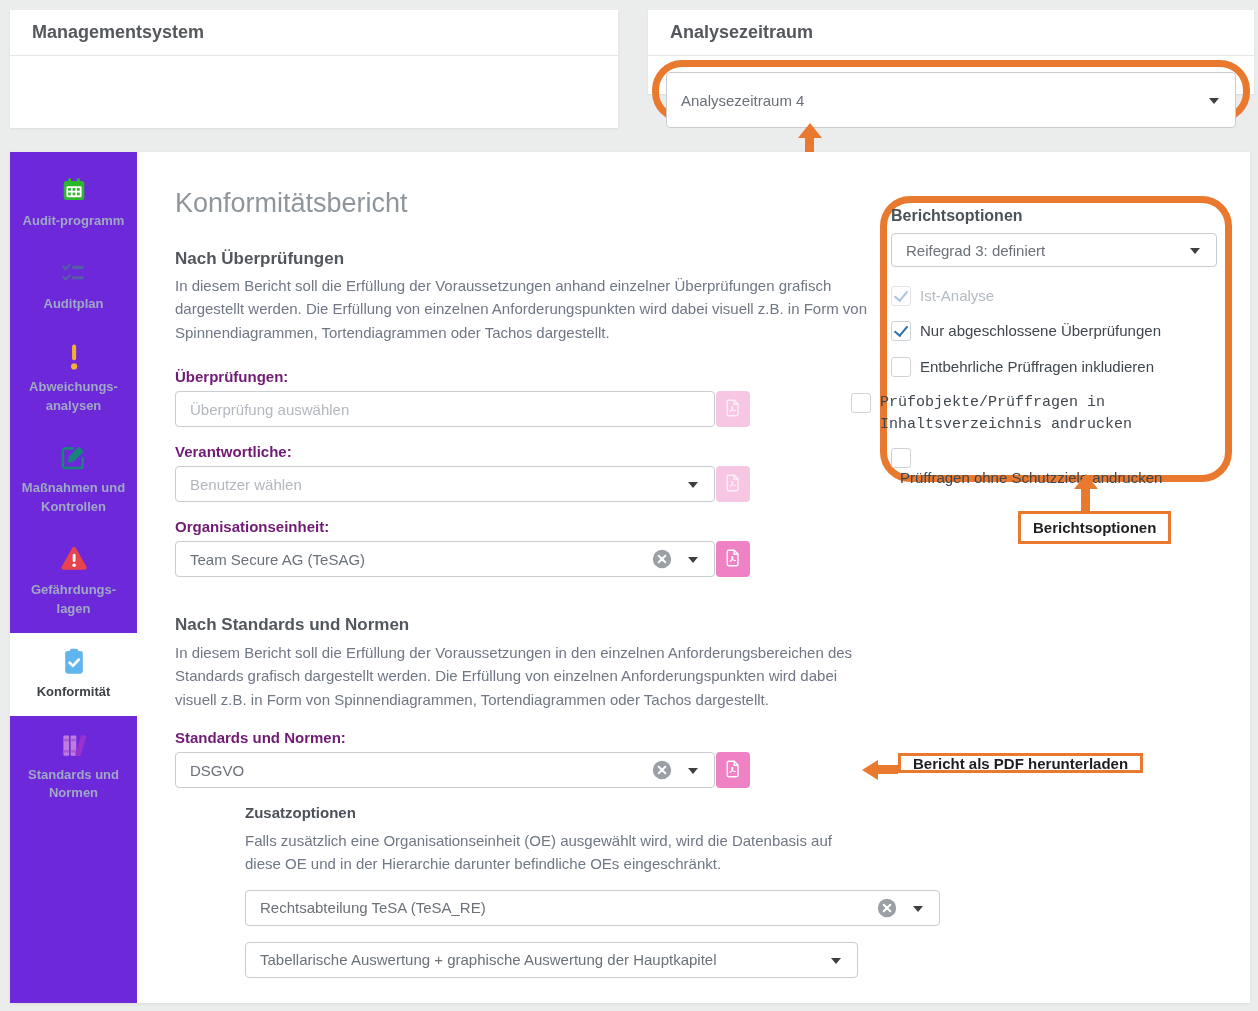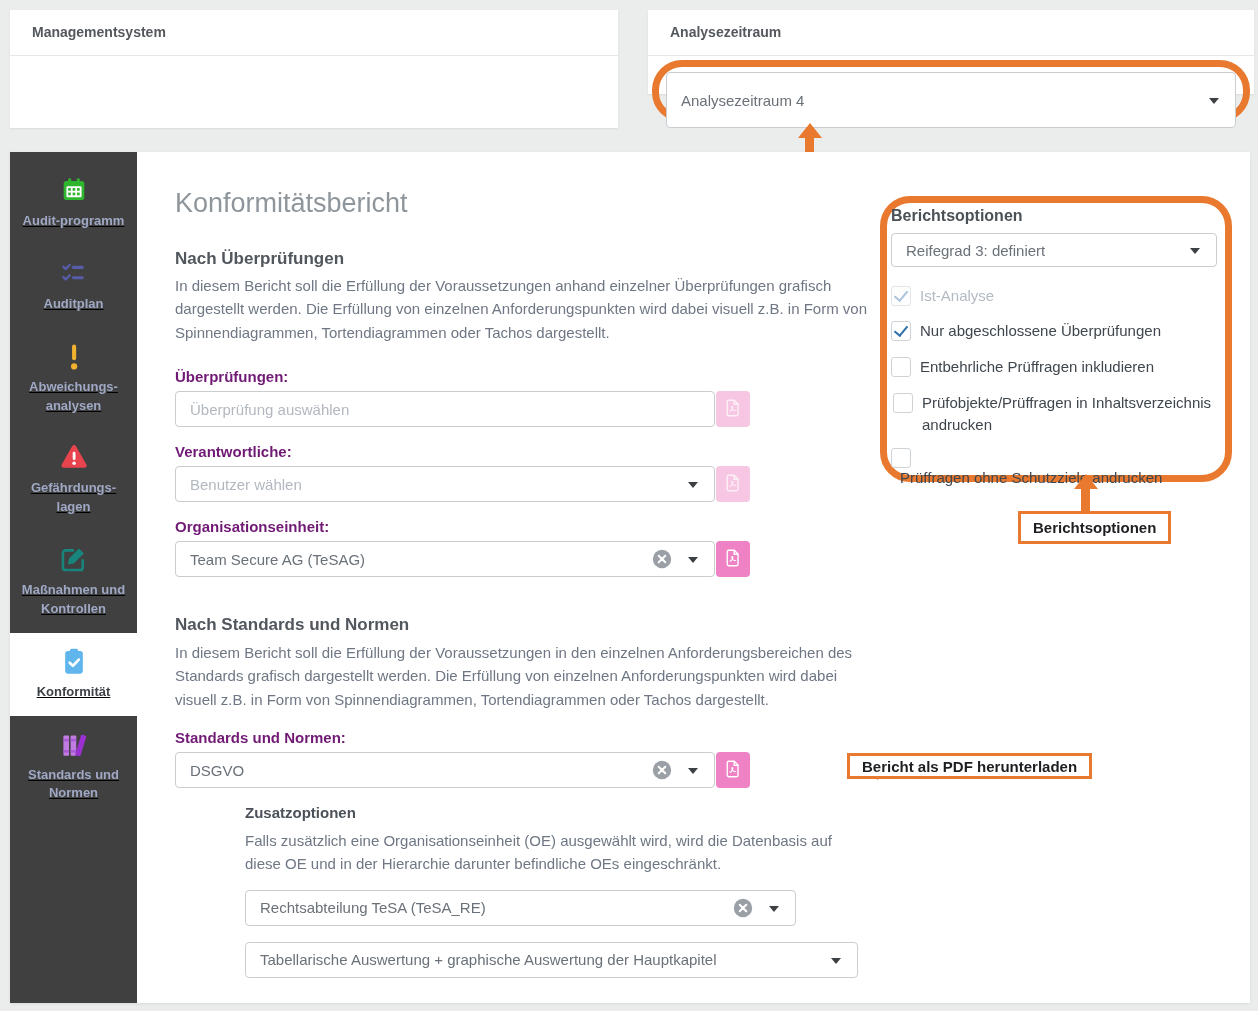--- a/index.html
+++ b/index.html
@@ -11,21 +11,21 @@
   }
   .stage{position:absolute;inset:0;}
 
   
   .card{position:absolute;background:#fff;box-shadow:0 1px 2px rgba(0,0,0,.07);}
   .card-mgmt{left:10px;top:10px;width:608px;height:118px;}
   .card-period{left:648px;top:10px;width:606px;height:84px;}
   .card-header{
     height:45px;line-height:45px;padding-left:22px;
     border-bottom:1px solid #e7e7e8;
-    font-size:14px;font-weight:700;color:#54585c;
+    font-size:18px;font-weight:700;color:#54585c;
   }
   .dashed-box{
     position:absolute;left:22px;top:60px;width:562px;height:38px;
     border:1px dashed #c9c9cb;border-radius:2px;
     line-height:38px;padding-left:15px;font-size:15px;color:#8f9499;
     background:#fff;
   }
 
   
   .field{
@@ -53,21 +53,21 @@
   .pdf-btn.disabled{background:#f6c6e2;}
   .pdf-btn.disabled svg{opacity:.75;}
 
   
   .panel{
     position:absolute;left:10px;top:152px;width:1240px;height:851px;
     background:#fff;box-shadow:0 1px 3px rgba(0,0,0,.08);
   }
   .sidebar{
     position:absolute;left:0;top:0;width:127px;height:100%;
-    background:#404040;padding-top:10px;box-sizing:border-box;text-decoration:underline;
+    background:#6d28d9;padding-top:10px;box-sizing:border-box;
   }
   .side-item{
     padding:15px 8px 14px;text-align:center;cursor:pointer;
   }
   .side-item .icon{display:block;height:28px;margin-bottom:7px;}
   .side-item .lbl{
     display:block;font-size:13px;font-weight:600;color:#9fa8c4;line-height:1.45;
     overflow-wrap:break-word;
   }
   .side-item.active{background:#fff;}
@@ -181,36 +181,36 @@
         <span class="icon">
           <svg width="26" height="28" viewBox="0 0 24 26">
               <rect x="10.2" y="1.5" width="3.8" height="14.5" rx="1.9" fill="#f2b12e"></rect>
               <circle cx="12.1" cy="21.8" r="2.9" fill="#f2b12e"></circle>
             </svg>
         </span>
         <span class="lbl">Abweichungs-analysen</span>
       </div>
       <div class="side-item">
         <span class="icon">
+          <svg width="27" height="27" viewBox="0 0 24 24">
+              <path d="M20.2 12.6V19a2.4 2.4 0 0 1-2.4 2.4H5A2.4 2.4 0 0 1 2.6 19V6.3A2.4 2.4 0 0 1 5 3.9h6.6" stroke="#17857b" stroke-width="2.3" fill="none" stroke-linecap="round"></path>
+              <path d="M16.9 2.3l4.3 4.3-8.9 8.9-5.3 1 1-5.3Z" fill="#17857b"></path>
+            </svg>
+        </span>
+        <span class="lbl">Maßnahmen und Kontrollen</span>
+      </div>
+      <div class="side-item">
+        <span class="icon">
           <svg width="28" height="26" viewBox="0 0 24 22">
               <path d="M10.5 1.6a1.8 1.8 0 0 1 3.1 0l9 15.9a1.8 1.8 0 0 1-1.6 2.7H3.1a1.8 1.8 0 0 1-1.6-2.7Z" fill="#e8444e"></path>
               <rect x="10.9" y="6.6" width="2.4" height="7" rx="1.2" fill="#fff"></rect>
               <circle cx="12.1" cy="16.3" r="1.5" fill="#fff"></circle>
             </svg>
         </span>
         <span class="lbl">Gefährdungs-lagen</span>
-      </div>
-      <div class="side-item">
-        <span class="icon">
-          <svg width="27" height="27" viewBox="0 0 24 24">
-              <path d="M20.2 12.6V19a2.4 2.4 0 0 1-2.4 2.4H5A2.4 2.4 0 0 1 2.6 19V6.3A2.4 2.4 0 0 1 5 3.9h6.6" stroke="#17857b" stroke-width="2.3" fill="none" stroke-linecap="round"></path>
-              <path d="M16.9 2.3l4.3 4.3-8.9 8.9-5.3 1 1-5.3Z" fill="#17857b"></path>
-            </svg>
-        </span>
-        <span class="lbl">Maßnahmen und Kontrollen</span>
       </div>
       <div class="side-item active">
         <span class="icon">
           <svg width="26" height="28" viewBox="0 0 24 26">
               <rect x="8.2" y="0.8" width="7.6" height="5" rx="1.5" fill="#5fb5ec"></rect>
               <rect x="3.8" y="2.8" width="16.4" height="21" rx="2.6" fill="#5fb5ec"></rect>
               <path d="M8 13.6l3 3 5.4-5.8" stroke="#fff" stroke-width="2.6" fill="none" stroke-linecap="round" stroke-linejoin="round"></path>
             </svg>
         </span>
         <span class="lbl">Konformität</span>
@@ -313,26 +313,26 @@
               <path d="M5.2 1.4h6.2L15.6 5.6V17a1.6 1.6 0 0 1-1.6 1.6H5.2A1.6 1.6 0 0 1 3.6 17V3a1.6 1.6 0 0 1 1.6-1.6Z" fill="none" stroke="#fff" stroke-width="1.5"></path>
               <path d="M11.3 1.6V5.8h4.2" fill="none" stroke="#fff" stroke-width="1.5"></path>
               <path d="M6.6 13.4c1.6.7 4.3-4.6 2.7-5-1.3-.3-.2 5.2 3.6 4.3" stroke="#fff" stroke-width="1.2" fill="none" stroke-linecap="round"></path>
             </svg>
         </span>
       </button>
     </div>
 
     <div class="head-left" style="left:852px;top:608px;"></div>
     <div class="shaft" style="left:867px;top:613px;width:21px;height:9px;"></div>
-    <div class="callout" style="left:837px;top:601px;height:26px;">Bericht als PDF herunterladen</div>
+    <div class="callout" style="left:888px;top:601px;height:20px;">Bericht als PDF herunterladen</div>
 
     <div class="content-abs" style="left:235px;top:652px;width:615px;">
       <div class="h3">Zusatzoptionen</div>
       <p class="para" style="margin:8px 0 0;width:615px;">Falls zusätzlich eine Organisationseinheit (OE) ausgewählt wird, wird die Datenbasis auf diese OE und in der Hierarchie darunter befindliche OEs eingeschränkt.</p>
-      <div class="field" style="width:551px;margin-top:14px;box-sizing:border-box;">
+      <div class="field" style="width:695px;margin-top:14px;box-sizing:border-box;">
         <span class="val">Rechtsabteilung TeSA (TeSA_RE)</span>
         <span class="clear">
           <svg width="20" height="20" viewBox="0 0 20 20">
               <circle cx="10" cy="10" r="9.2" fill="#9aa0a6"></circle>
               <path d="M6.7 6.7 13.3 13.3M13.3 6.7 6.7 13.3" stroke="#fff" stroke-width="2" stroke-linecap="round"></path>
             </svg>
         </span>
         <span class="caret"></span>
       </div>
       <div class="field" style="width:613px;margin-top:16px;box-sizing:border-box;">
@@ -353,21 +353,21 @@
       <span class="cb-lbl">Ist-Analyse</span>
     </div>
     <div class="cb-row" style="left:881px;top:169px;">
       <span class="cb checked"></span>
       <span class="cb-lbl">Nur abgeschlossene Überprüfungen</span>
     </div>
     <div class="cb-row" style="left:881px;top:205px;">
       <span class="cb"></span>
       <span class="cb-lbl">Entbehrliche Prüffragen inkludieren</span>
     </div>
-    <div class="cb-row" style="left:883px;top:241px;">
+    <div class="cb-row" style="left:841px;top:241px;font-family:Liberation Mono, monospace;">
       <span class="cb"></span>
       <span class="cb-lbl" style="width:292px;">Prüfobjekte/Prüffragen in Inhaltsverzeichnis andrucken</span>
     </div>
     <div class="cb-row" style="left:881px;top:296px;flex-direction:column;">
       <span class="cb"></span>
       <span class="cb-lbl">Prüffragen ohne Schutzziele andrucken</span>
     </div>
 
     <div class="head-up" style="left:1064px;top:322px;"></div>
     <div class="shaft" style="left:1071px;top:336px;width:9px;height:23px;"></div>

